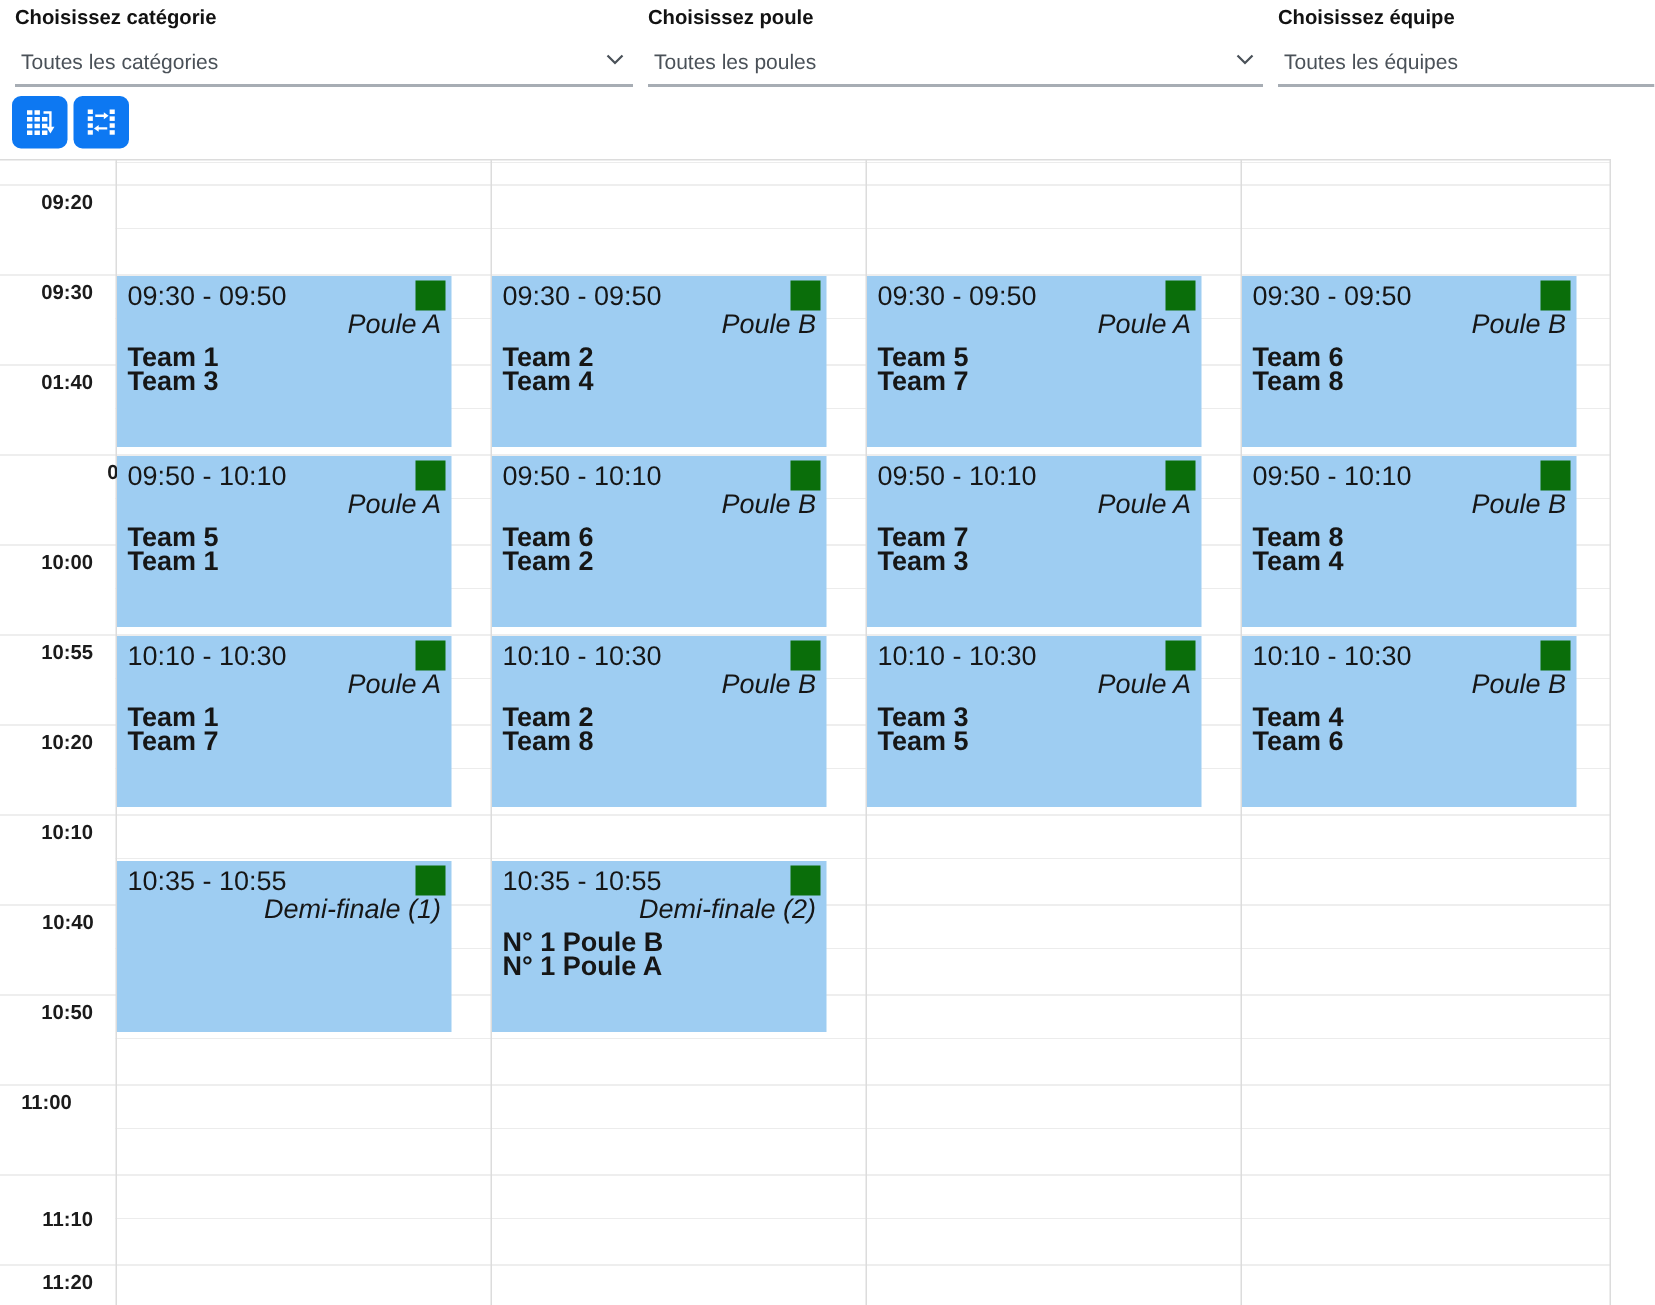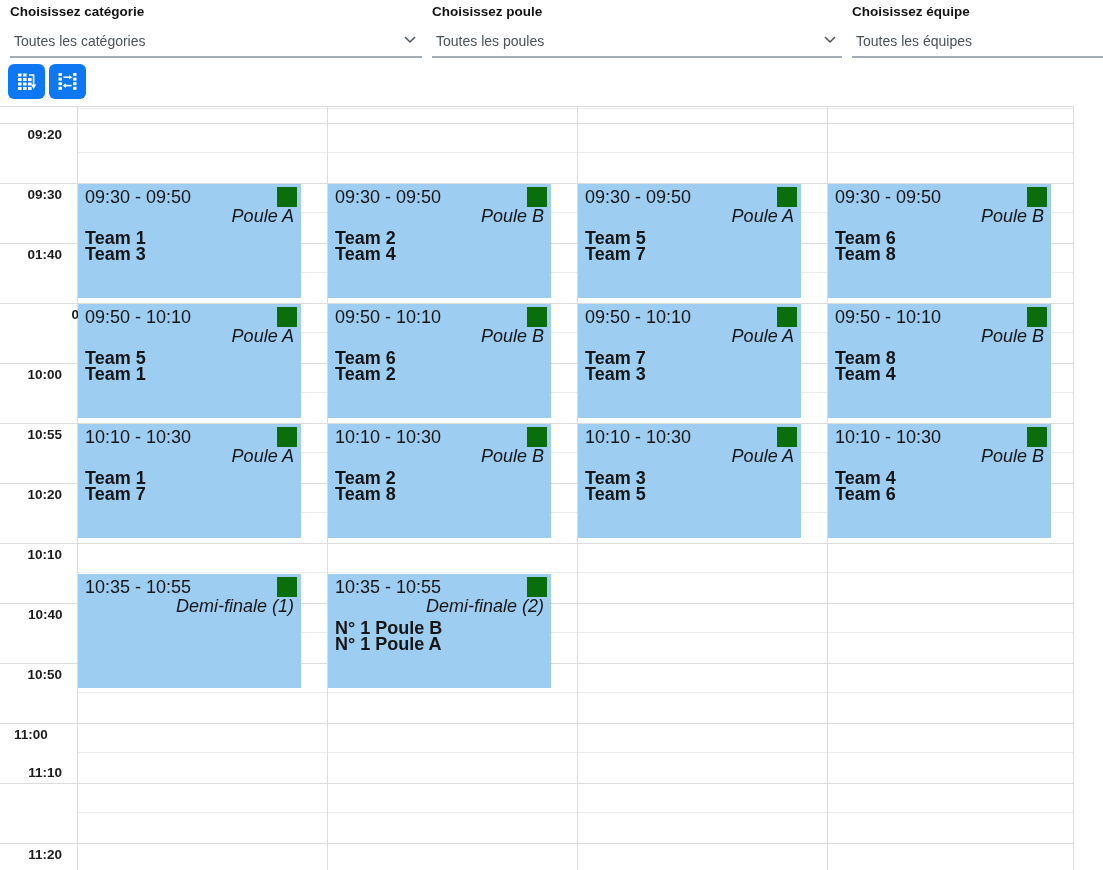--- a/index.html
+++ b/index.html
@@ -136,21 +136,21 @@
       <div class="time-label" style="top: 81px;">09:30</div>
       <div class="time-label" style="top: 141px;">01:40</div>
       <div class="time-label" style="top: 201px; margin-left: 44px;">09:50</div>
       <div class="time-label" style="top: 261px;">10:00</div>
       <div class="time-label" style="top: 321px;">10:55</div>
       <div class="time-label" style="top: 381px;">10:20</div>
       <div class="time-label" style="top: 441px;">10:10</div>
       <div class="time-label" style="top: 501px; padding-left: 28px;">10:40</div>
       <div class="time-label" style="top: 561px;">10:50</div>
       <div class="time-label" style="top: 621px; text-align: center;">11:00</div>
-      <div class="time-label" style="top: 659px;">11:10</div>
+      <div class="time-label" style="top: 699px;">11:10</div>
       <div class="time-label" style="top: 741px;">11:20</div>
       <div class="event-card" style="left: 78px; top: 78px; height: 114px; background: rgb(158, 205, 242);">
         <div class="ev-time">09:30 - 09:50</div>
         <div class="ev-square" style="background: rgb(10, 110, 10);"></div>
         <div class="ev-group">Poule A</div>
         <div class="ev-teams">
           <div>Team 1</div>
           <div>Team 3</div>
         </div>
       </div>

